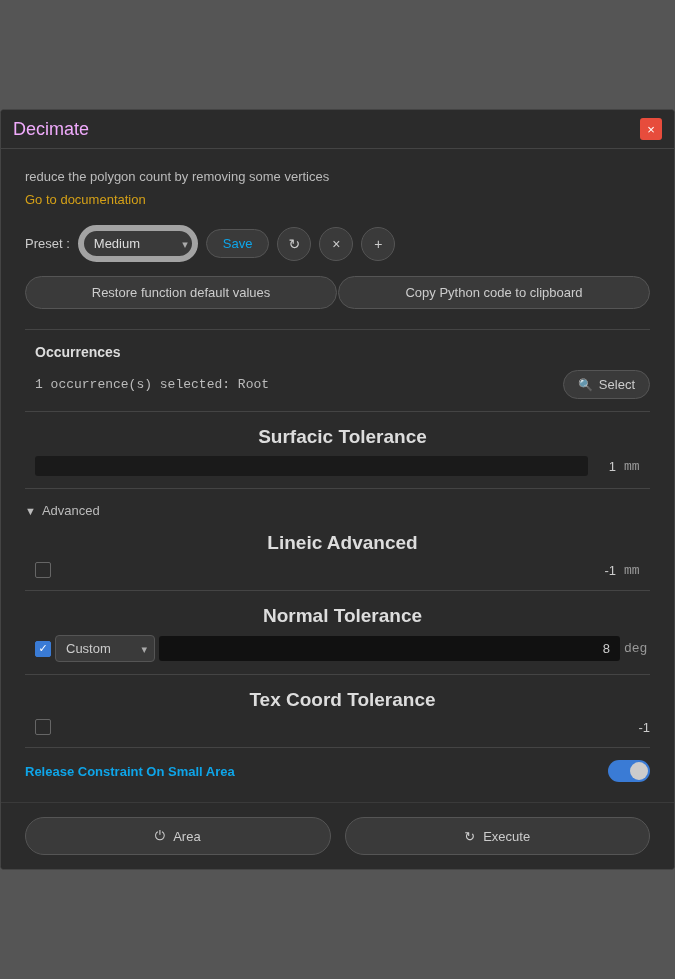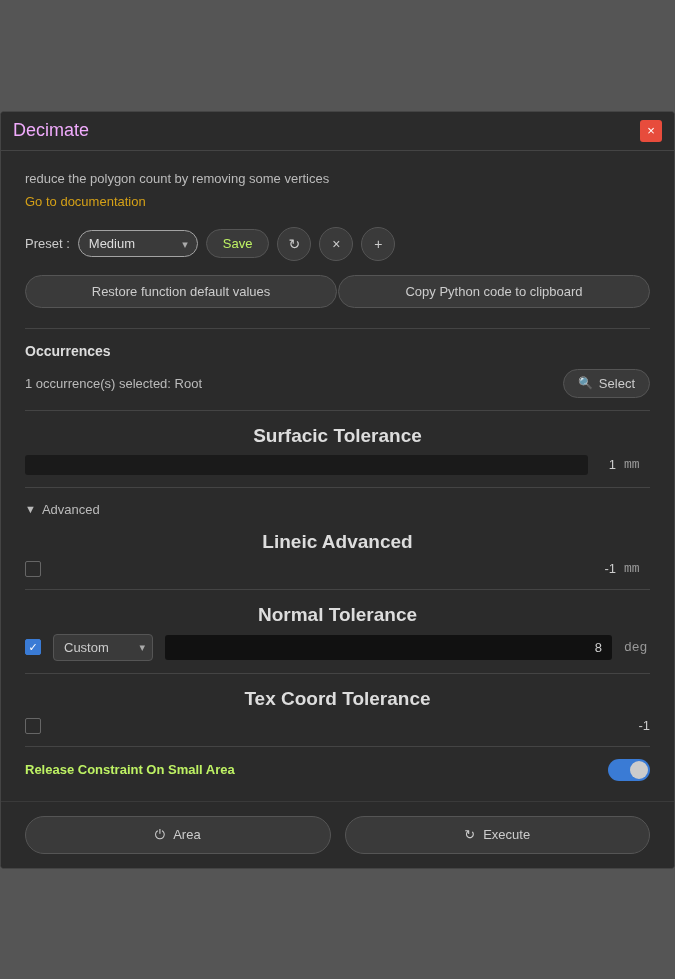--- a/index.html
+++ b/index.html
@@ -65,21 +65,21 @@
       gap: 8px;
       margin-bottom: 14px;
       flex-wrap: wrap;
     }
     .preset-label {
       color: #ccc;
       font-size: 13px;
     }
     .preset-select {
       background: #3a3a3a;
-      border: 1px solid #a3a3a3;
+      border: 6px solid #a3a3a3;
       color: #ddd;
       padding: 5px 28px 5px 10px;
       border-radius: 20px;
       font-size: 13px;
       appearance: none;
       cursor: pointer;
       min-width: 120px;
     }
     .preset-select-wrapper {
       position: relative;
@@ -104,21 +104,21 @@
       border-radius: 50%;
       cursor: pointer;
       font-size: 14px;
       display: flex;
       align-items: center;
       justify-content: center;
     }
     .save-btn {
       background: #3a3a3a;
       border: 1px solid #555;
-      color: #bef264;
+      color: #0ea5e9;
       padding: 6px 16px;
       border-radius: 20px;
       cursor: pointer;
       font-size: 13px;
     }
     .action-row {
       display: flex;
       gap: 1px;
       margin-bottom: 20px;
     }
@@ -145,35 +145,37 @@
     }
     .occurrence-row {
       display: flex;
       align-items: center;
       justify-content: space-between;
       margin-bottom: 10px;
     }
     .occurrence-text {
       color: #bbb;
       font-size: 13px;
+      font-family: Liberation Mono, monospace;
     }
     .select-btn {
       background: #3a3a3a;
       border: 1px solid #555;
       color: #ccc;
       padding: 6px 14px;
       border-radius: 20px;
       cursor: pointer;
       font-size: 13px;
       display: flex;
       align-items: center;
       gap: 6px;
     }
     .field-section {
       margin-top: 14px;
+      margin-left: 10px;
     }
     .field-label {
       color: #ddd;
       font-size: 19px;
       font-weight: 700;
       margin-bottom: 8px;
       text-align: center;
     }
     .slider-row {
       display: flex;
@@ -240,21 +242,21 @@
     }
     .tolerance-row {
       display: flex;
       align-items: center;
       gap: 8px;
       margin-top: 4px;
     }
     .normal-tol-row {
       display: flex;
       align-items: center;
-      gap: 12px;
+      gap: 4px;
     }
     .dropdown-wrapper {
       position: relative;
       display: inline-block;
     }
     .custom-dropdown {
       background: #3a3a3a;
       border: 1px solid #555;
       color: #ccc;
       padding: 5px 28px 5px 10px;
@@ -308,21 +310,21 @@
     .toggle-switch.on .toggle-knob {
       left: 22px;
     }
     .release-row {
       display: flex;
       align-items: center;
       justify-content: space-between;
       margin-top: 12px;
     }
     .release-label {
-      color: #bef264;
+      color: #0ea5e9;
       font-size: 13px;
       font-weight: 700;
     }
     .footer {
       display: flex;
       gap: 14px;
       padding: 14px 24px;
       background: #2b2b2b;
       border-top: 1px solid #3a3a3a;
     }

